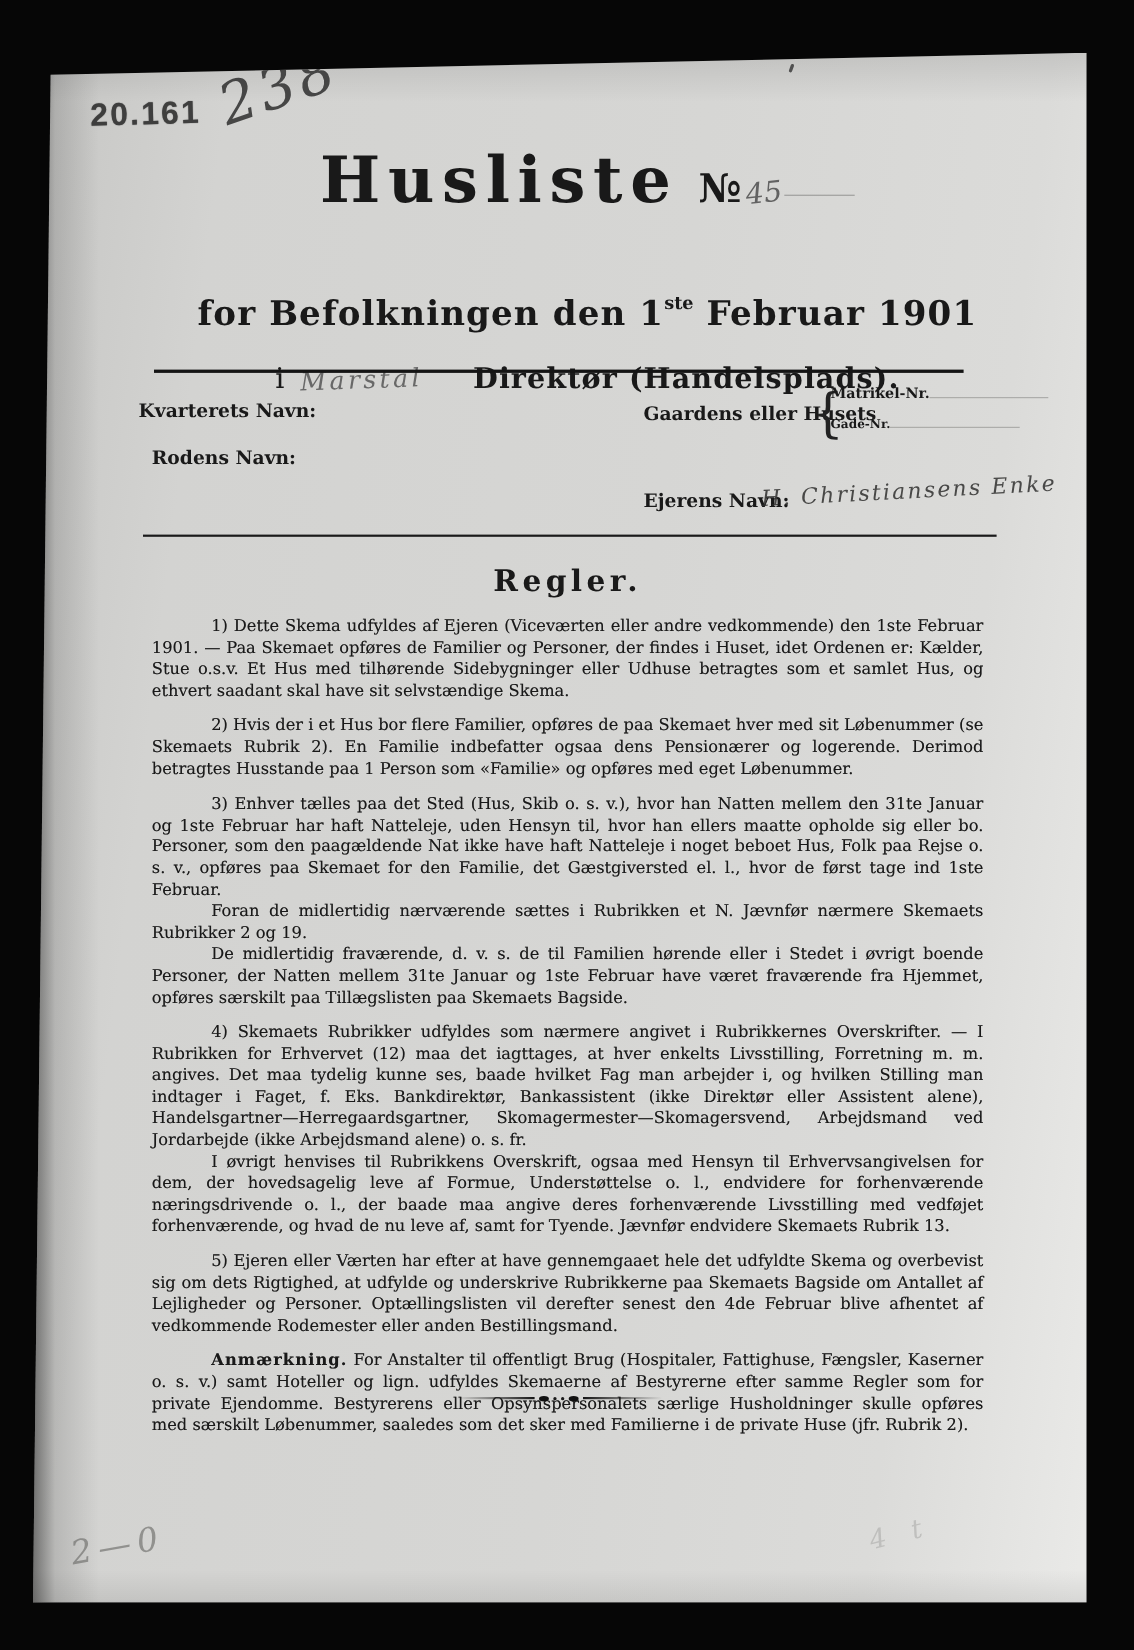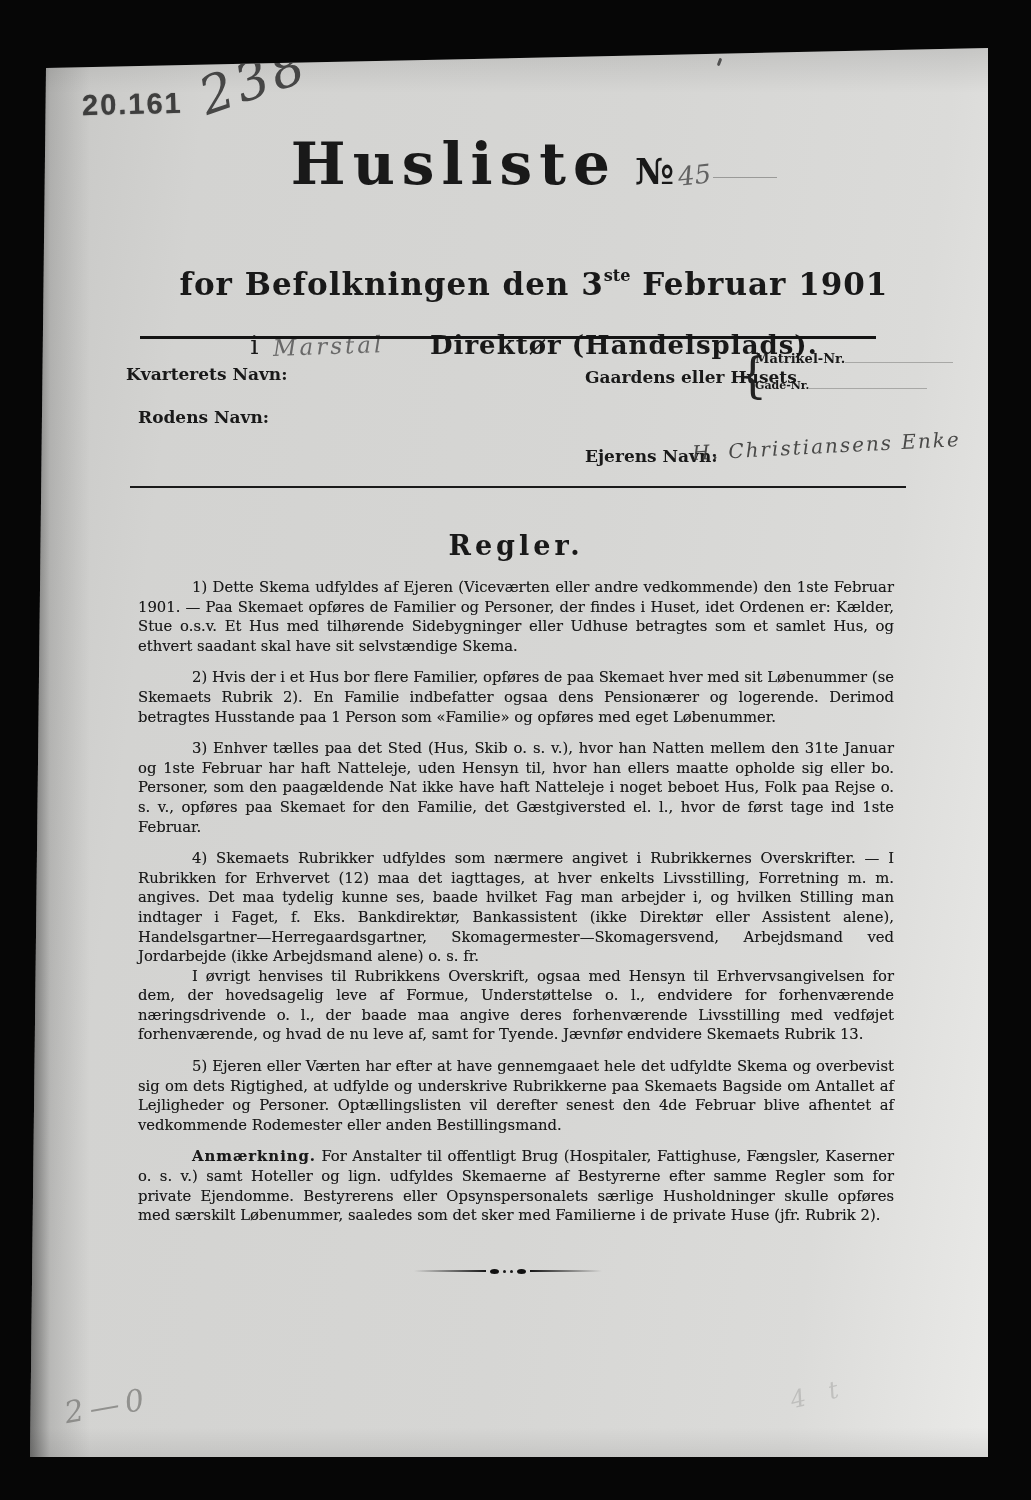--- a/index.html
+++ b/index.html
@@ -41,21 +41,21 @@
   .f-gaden{left:108px;top:401px;}
   .f-gaarden{left:555px;top:319px;}
   .brace{left:708px;top:300px;font-size:46px;font-weight:normal;color:#222;transform:scaleY(1.05);}
   .f-matrikel{left:725px;top:303px;font-weight:bold;font-size:13px;}
   .f-gadenr{left:725px;top:330px;font-weight:bold;font-size:11px;}
   .dotline{display:inline-block;border-bottom:1px solid #a8a8a6;height:10px;}
   .f-ejer{left:555px;top:398px;}
   .hw-ejer{left:662px;top:386px;font-style:italic;font-size:20px;color:#30302f;opacity:.85;
            letter-spacing:2px;transform:rotate(-3deg);white-space:nowrap;}
   
-  .rules{left:108px;top:482px;width:756px;}
+  .rules{left:108px;top:465px;width:756px;}
   .rules-heading{text-align:center;font-weight:bold;font-size:27px;letter-spacing:4px;margin:0 0 16px 0;}
   .rules p{margin:12px 0 0 0;font-size:14.8px;line-height:19.6px;text-align:justify;
            text-indent:54px;text-shadow:0 0 .4px rgba(25,25,25,.45);}
   .rules p.cont{margin-top:0;}
   .rules p.first{margin-top:0;}
   .anm-label{font-weight:bold;letter-spacing:1px;}
   
   .divider{left:378px;top:1218px;width:200px;height:10px;display:flex;align-items:center;justify-content:center;gap:4px;}
   .dline{width:72px;height:2px;}
   .dline.l{background:linear-gradient(90deg,rgba(20,20,20,0),#161616);}
@@ -77,21 +77,21 @@
 
     <div class="abs stamp">20.161</div>
     <div class="abs hw238">238</div>
     <div class="abs ink-speck"></div>
 
     <div class="abs header-center title-row">
       <span class="title">Husliste</span><span class="numero">№</span><span class="hw-number">45</span><span class="number-line"></span>
     </div>
 
     <div class="abs header-center subtitle">
-      <span>for Befolkningen den 3</span><sup>ste</sup><span> Februar 1901</span>
+      <span>for Befolkningen den 1</span><sup>ste</sup><span> Februar 1901</span>
     </div>
 
     <div class="abs header-center place-row">
       <span class="place-i">i</span><span class="hw-place">Marstal</span><span class="place-bold">Direktør (Handelsplads).</span>
     </div>
 
     <div class="abs rule1"></div>
 
     <div class="abs flabel f-kvarter">Kvarterets Navn:</div>
     <div class="abs flabel f-roden">Rodens Navn:</div>
@@ -108,20 +108,22 @@
     <div class="abs flabel f-ejer">Ejerens Navn:</div>
     <div class="abs hw-ejer">H. Christiansens Enke</div>
 
     <div class="abs rule2"></div>
 
     <div class="abs rules">
       <h2 class="rules-heading">Regler.</h2>
       <p class="first">1) Dette Skema udfyldes af Ejeren (Viceværten eller andre vedkommende) den 1ste Februar 1901. — Paa Skemaet opføres de Familier og Personer, der findes i Huset, idet Ordenen er: Kælder, Stue o.s.v.  Et Hus med tilhørende Sidebygninger eller Udhuse betragtes som et samlet Hus, og ethvert saadant skal have sit selvstændige Skema.</p>
       <p>2) Hvis der i et Hus bor flere Familier, opføres de paa Skemaet hver med sit Løbenummer (se Skemaets Rubrik 2). En Familie indbefatter ogsaa dens Pensionærer og logerende.  Derimod betragtes Husstande paa 1 Person som «Familie» og opføres med eget Løbenummer.</p>
       <p>3) Enhver tælles paa det Sted (Hus, Skib o. s. v.), hvor han Natten mellem den 31te Januar og 1ste Februar har haft Natteleje, uden Hensyn til, hvor han ellers maatte opholde sig eller bo.  Personer, som den paagældende Nat ikke have haft Natteleje i noget beboet Hus, Folk paa Rejse o. s. v., opføres paa Skemaet for den Familie, det Gæstgiversted el. l., hvor de først tage ind 1ste Februar.</p>
+      <p class="cont">Foran de midlertidig nærværende sættes i Rubrikken et N.  Jævnfør nærmere Skemaets Rubrikker 2 og 19.</p>
+      <p class="cont">De midlertidig fraværende, d. v. s. de til Familien hørende eller i Stedet i øvrigt boende Personer, der Natten mellem 31te Januar og 1ste Februar have været fraværende fra Hjemmet, opføres særskilt paa Tillægslisten paa Skemaets Bagside.</p>
       <p>4) Skemaets Rubrikker udfyldes som nærmere angivet i Rubrikkernes Overskrifter. — I Rubrikken for Erhvervet (12) maa det iagttages, at hver enkelts Livsstilling, Forretning m. m. angives.  Det maa tydelig kunne ses, baade hvilket Fag man arbejder i, og hvilken Stilling man indtager i Faget, f. Eks. Bankdirektør, Bankassistent (ikke Direktør eller Assistent alene), Handelsgartner—Herregaardsgartner, Skomagermester—Skomagersvend, Arbejdsmand ved Jordarbejde (ikke Arbejdsmand alene) o. s. fr.</p>
       <p class="cont">I øvrigt henvises til Rubrikkens Overskrift, ogsaa med Hensyn til Erhvervsangivelsen for dem, der hovedsagelig leve af Formue, Understøttelse o. l., endvidere for forhenværende næringsdrivende o. l., der baade maa angive deres forhenværende Livsstilling med vedføjet forhenværende, og hvad de nu leve af, samt for Tyende.  Jævnfør endvidere Skemaets Rubrik 13.</p>
       <p>5) Ejeren eller Værten har efter at have gennemgaaet hele det udfyldte Skema og overbevist sig om dets Rigtighed, at udfylde og underskrive Rubrikkerne paa Skemaets Bagside om Antallet af Lejligheder og Personer.  Optællingslisten vil derefter senest den 4de Februar blive afhentet af vedkommende Rodemester eller anden Bestillingsmand.</p>
       <p><span class="anm-label">Anmærkning.</span><span>  For Anstalter til offentligt Brug (Hospitaler, Fattighuse, Fængsler, Kaserner o. s. v.) samt Hoteller og lign. udfyldes Skemaerne af Bestyrerne efter samme Regler som for private Ejendomme.  Bestyrerens eller Opsynspersonalets særlige Husholdninger skulle opføres med særskilt Løbenummer, saaledes som det sker med Familierne i de private Huse (jfr. Rubrik 2).</span></p>
     </div>
 
     <div class="abs divider">
       <span class="dline l"></span>
       <span class="ddiamond"></span>
       <span class="ddot"></span>

